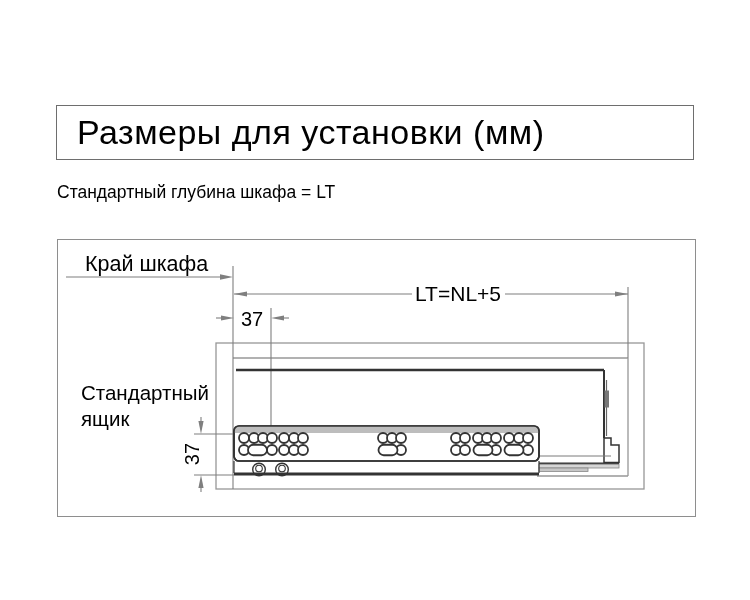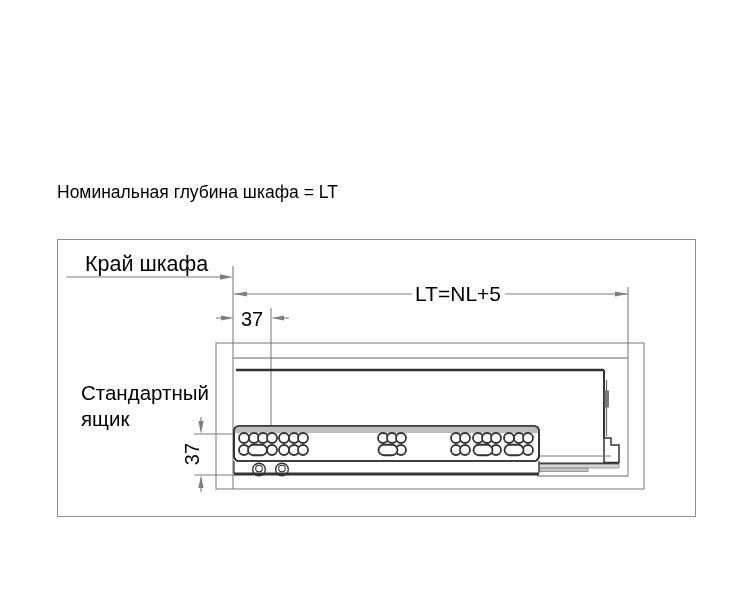--- a/index.html
+++ b/index.html
@@ -25,23 +25,26 @@
   .dimf{fill:var(--dim-color);stroke:none;}
   .cab{stroke:var(--cab-color);stroke-width:1.3;fill:none;}
   .dark{stroke:var(--dark-color);fill:none;}
   .hole{stroke:var(--dark-color);stroke-width:1.8;fill:#fff;}
 </style>
 </head>
 <body>
 
 <div id="canvas">
 
+  <div id="title-box">
+    <span class="t">Размеры для установки (мм)</span>
+  </div>
 
   <div id="legend-row">
-    <span>Номинальная глубина шкафа = LT</span>
+    <span>Стандартный глубина шкафа = LT</span>
   </div>
 
   <div id="diagram-box">
     <svg width="637" height="276" viewBox="0 0 637 276">
 
       <g>
         <rect class="cab" x="158" y="103" width="428" height="146"></rect>
         <line class="cab" x1="175" y1="118" x2="570" y2="118"></line>
         <line class="cab" x1="570" y1="118" x2="570" y2="236"></line>
         <line class="cab" x1="570" y1="236" x2="479" y2="236"></line>

